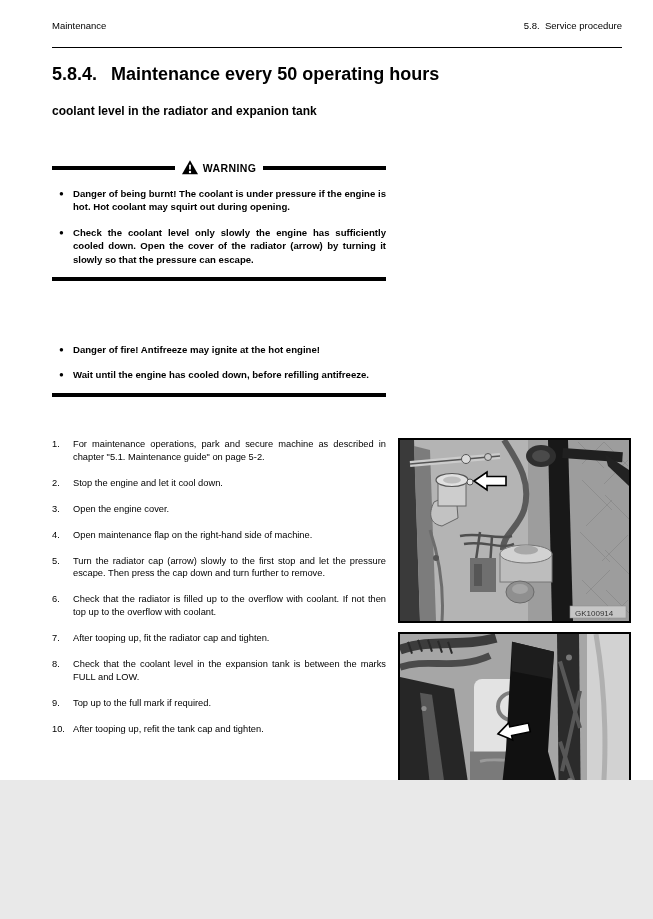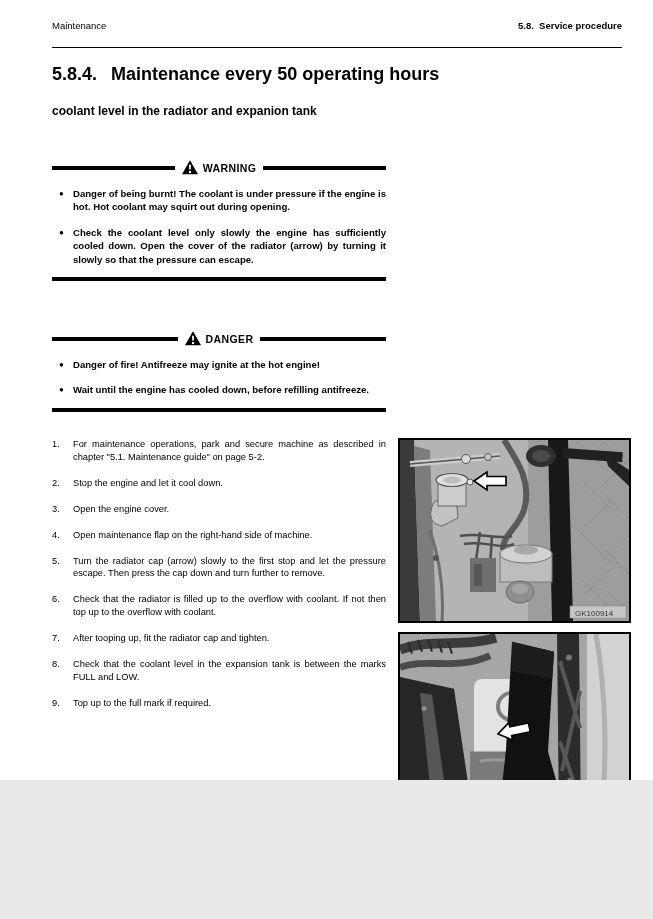--- a/index.html
+++ b/index.html
@@ -1,21 +1,21 @@
 <!DOCTYPE html>
 <html><head>
 <meta charset="utf-8">
 <style>
   * { margin:0; padding:0; box-sizing:border-box; }
   html,body { background:#e9e9e9; }
   body { font-family:"Liberation Sans", sans-serif; color:#000; }
   .page { position:relative; width:653px; height:780px; background:#fff; margin:0 auto; overflow:hidden; }
 
   .hdr { position:absolute; left:52px; right:31px; top:20px; display:flex; justify-content:space-between; font-size:9.5px; }
-  .hdr-right { font-weight:bold;margin-left:40px; }
+  .hdr-right { font-weight:normal;margin-left:40px; }
   .ws-pre { white-space:pre; }
   .hdr-rule { position:absolute; left:52px; right:31px; top:47px; border-top:1.4px solid #000; }
 
   .title { position:absolute; left:52px; top:64px; font-size:18px; font-weight:bold; display:flex; gap:14px; }
   .subtitle { position:absolute; left:52px; top:104px; font-size:12px; font-weight:bold; line-height:15.5px; }
 
   .hazard { position:absolute; left:52px; width:334px; }
   .hazard.warning { top:160px; }
   .hazard.danger { top:331px; }
   .hz-head { display:flex; align-items:center; }
@@ -78,32 +78,20 @@
       <div class="hz-text">Danger of being burnt! The coolant is under pressure if the engine is hot. Hot coolant may squirt out during opening.</div>
     </div>
     <div class="hz-item">
       <span class="hz-bullet">●</span>
       <div class="hz-text">Check the coolant level only slowly the engine has sufficiently cooled down. Open the cover of the radiator (arrow) by turning it slowly so that the pressure can escape.</div>
     </div>
     <div class="hz-bottom"></div>
   </div>
 
   <div class="hazard danger">
-    <div class="hz-head">
-      <span class="hz-line"></span>
-      <span class="hz-icon">
-        <svg viewBox="0 0 20 18">
-            <path d="M10 0 L20 17.5 L0 17.5 Z" fill="#000"></path>
-            <rect x="8.9" y="5.2" width="2.2" height="6.6" rx="1.1" fill="#fff"></rect>
-            <circle cx="10" cy="14.7" r="1.5" fill="#fff"></circle>
-          </svg>
-      </span>
-      <span class="hz-label">DANGER</span>
-      <span class="hz-line"></span>
-    </div>
     <div class="hz-item">
       <span class="hz-bullet">●</span>
       <div class="hz-text">Danger of fire! Antifreeze may ignite at the hot engine!</div>
     </div>
     <div class="hz-item">
       <span class="hz-bullet">●</span>
       <div class="hz-text">Wait until the engine has cooled down, before refilling antifreeze.</div>
     </div>
     <div class="hz-bottom"></div>
   </div>
@@ -137,20 +125,24 @@
         <span class="step-num">7.</span>
         <div class="step-text">After tooping up, fit the radiator cap and tighten.</div>
       </div>
     <div class="step">
         <span class="step-num">8.</span>
         <div class="step-text">Check that the coolant level in the expansion tank is between the marks FULL and LOW.</div>
       </div>
     <div class="step">
         <span class="step-num">9.</span>
         <div class="step-text">Top up to the full mark if required.</div>
+      </div>
+    <div class="step">
+        <span class="step-num">10.</span>
+        <div class="step-text">After tooping up, refit the tank cap and tighten.</div>
       </div>
   </div>
 
   <div class="figure fig1">
     <svg viewBox="0 0 229 181" preserveAspectRatio="none">
       <rect width="229" height="181" fill="#b4b4b4"></rect>
       <rect x="128" width="101" height="181" fill="#9d9d9d"></rect>
       <g stroke="#8e8e8e" stroke-width="1" fill="none">
         <path d="M178 2 l26 26 M204 2 l24 24 M182 40 l30 30 M205 55 l24 24 M180 92 l30 30 M205 110 l24 24 M182 140 l28 28 M206 150 l23 23"></path>
         <path d="M204 2 l-22 22 M228 20 l-24 24 M212 60 l-26 26 M228 95 l-26 26 M210 130 l-24 24 M228 160 l-20 20"></path>

